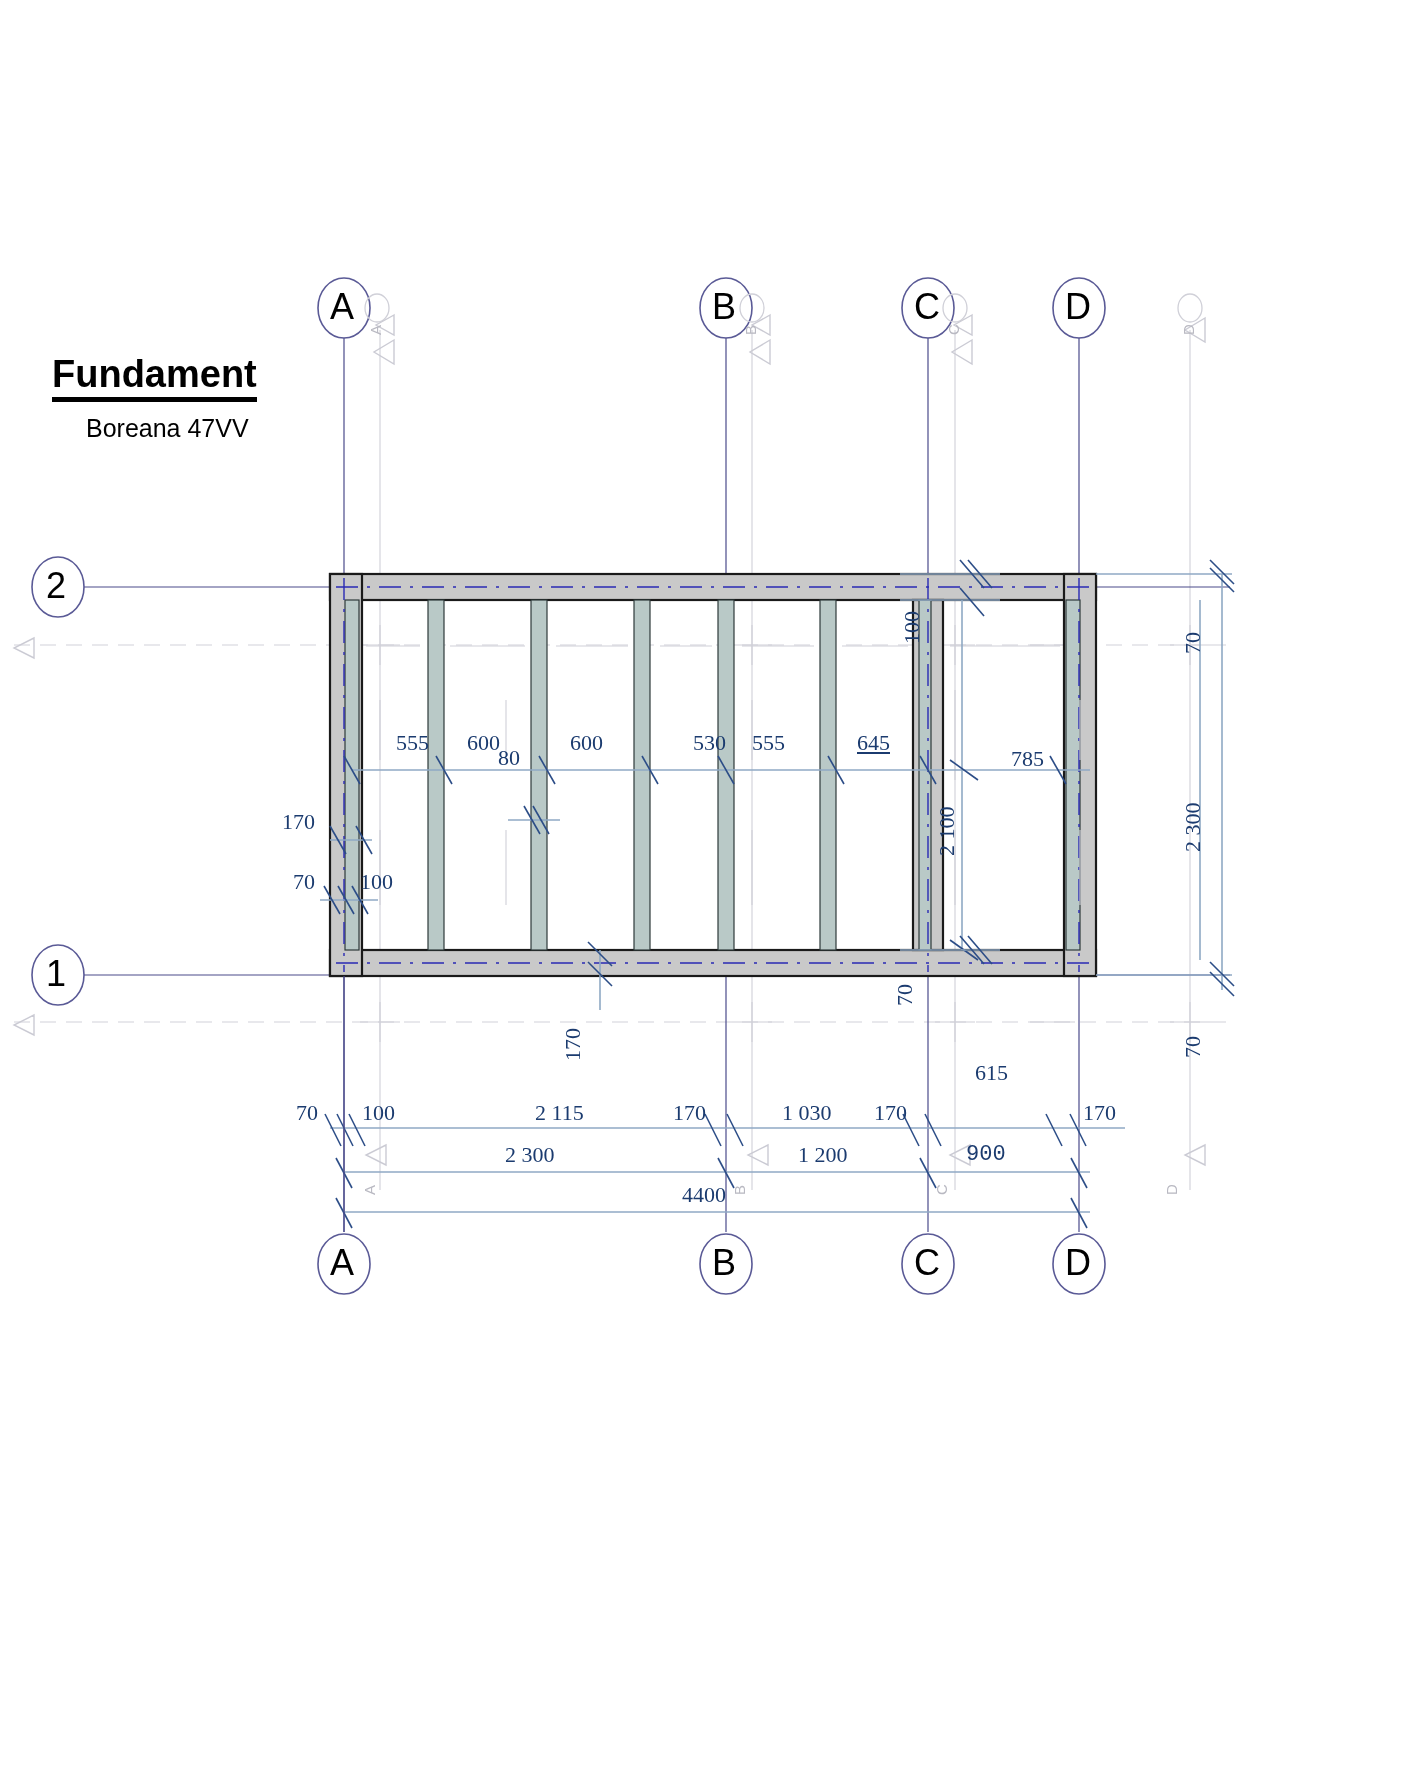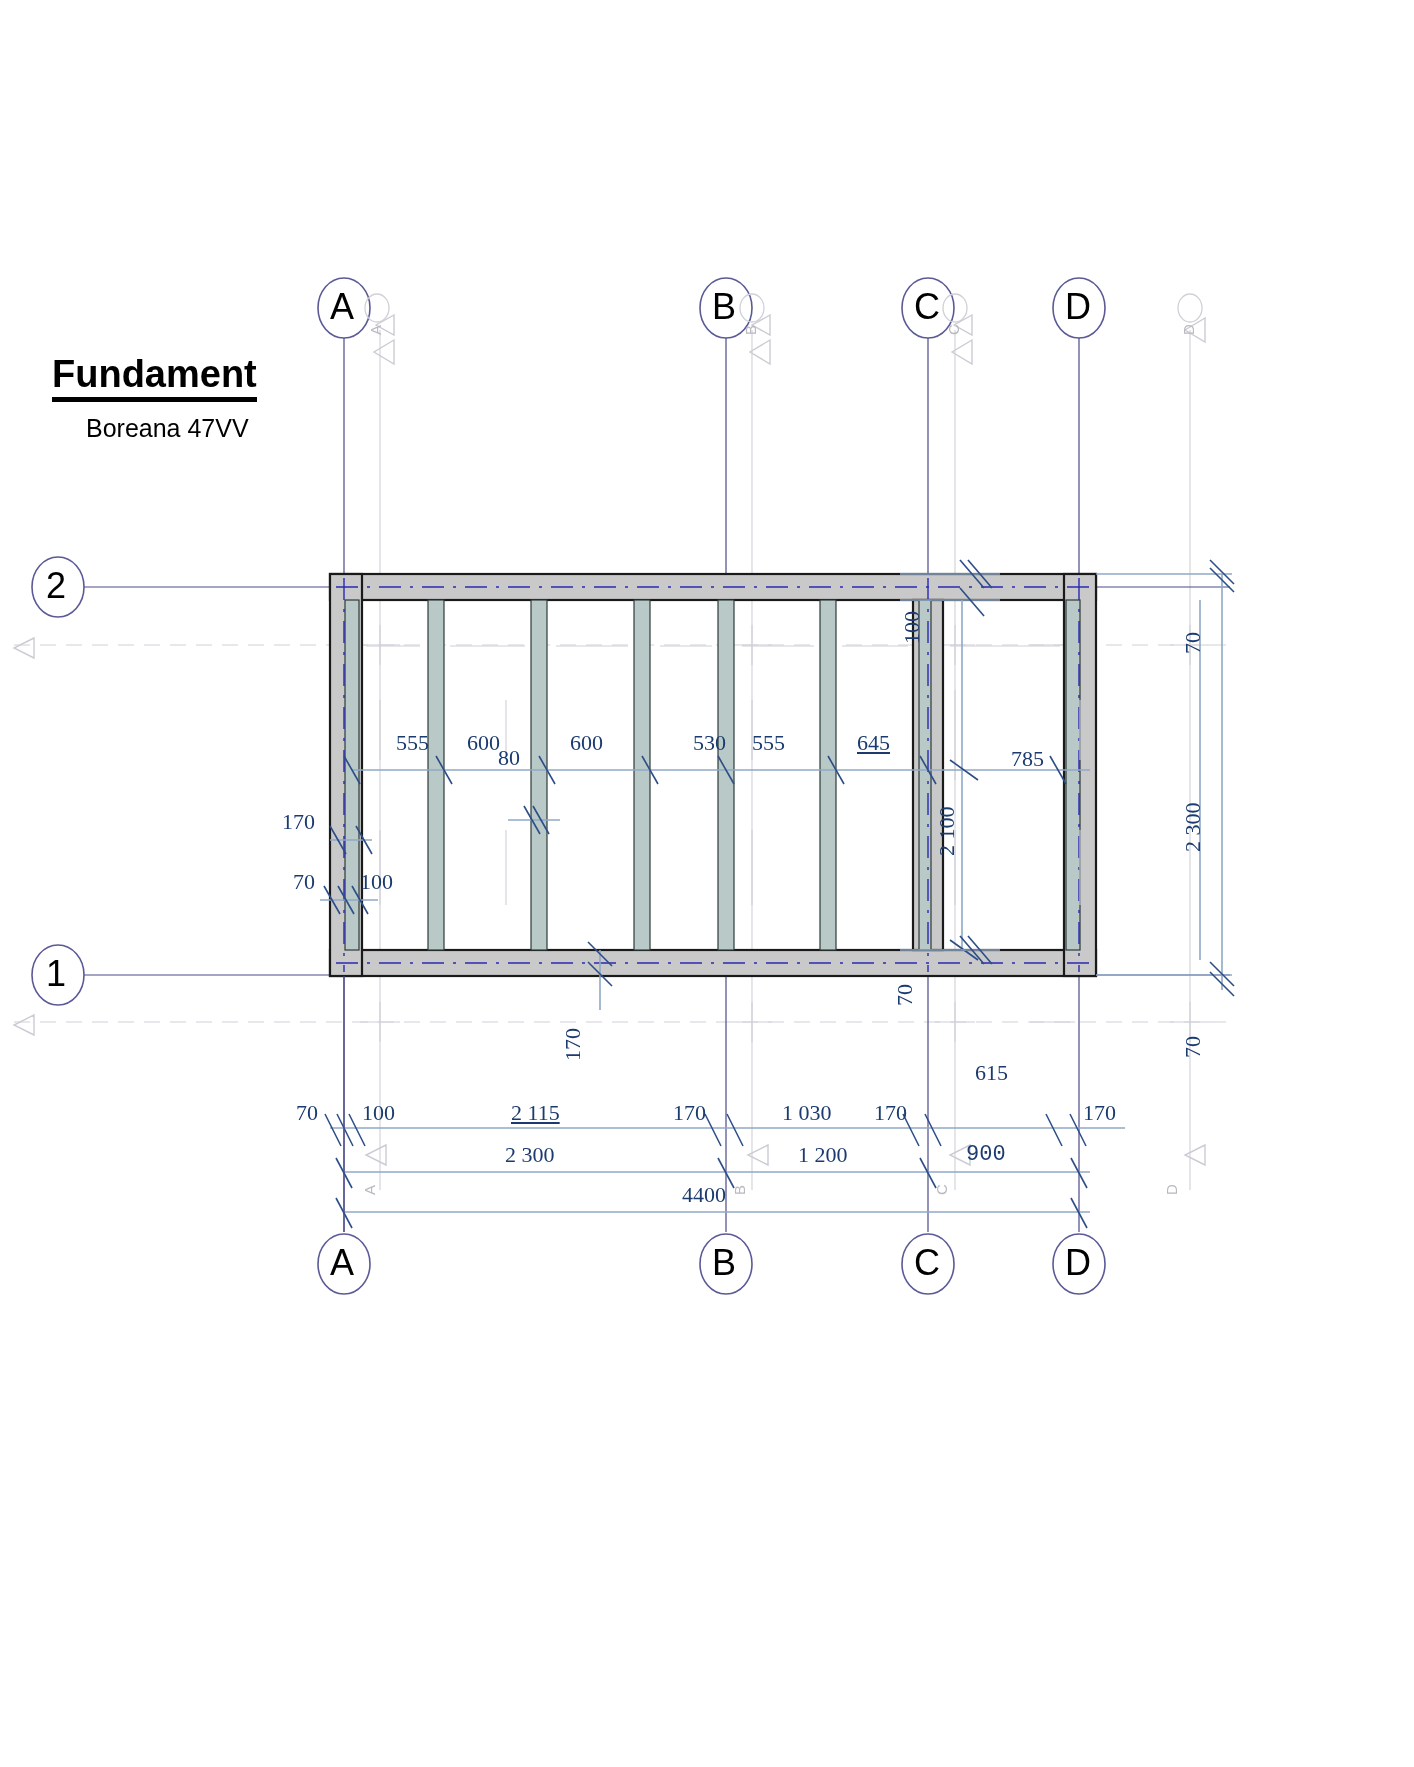--- a/index.html
+++ b/index.html
@@ -339,21 +339,21 @@
   <div class="dimtxt vert" style="left:960px;top:830px;transform:rotate(-90deg);">2 100</div>
   <div class="dimtxt vert" style="left:918px;top:980px;transform:rotate(-90deg);">70</div>
   <div class="dimtxt vert" style="left:586px;top:1035px;transform:rotate(-90deg);">170</div>
 
   <div class="dimtxt vert" style="left:1206px;top:628px;transform:rotate(-90deg);">70</div>
   <div class="dimtxt vert" style="left:1206px;top:826px;transform:rotate(-90deg);">2 300</div>
   <div class="dimtxt vert" style="left:1206px;top:1032px;transform:rotate(-90deg);">70</div>
 
   <div class="dimtxt" style="left:296px;top:1100px;">70</div>
   <div class="dimtxt" style="left:362px;top:1100px;">100</div>
-  <div class="dimtxt" style="left:511px;top:1100px;text-decoration:underline;">2 115</div>
+  <div class="dimtxt" style="left:535px;top:1100px;">2 115</div>
   <div class="dimtxt" style="left:673px;top:1100px;">170</div>
   <div class="dimtxt" style="left:782px;top:1100px;">1 030</div>
   <div class="dimtxt" style="left:874px;top:1100px;">170</div>
   <div class="dimtxt" style="left:975px;top:1060px;">615</div>
   <div class="dimtxt" style="left:1083px;top:1100px;">170</div>
 
   <div class="dimtxt" style="left:505px;top:1142px;">2 300</div>
   <div class="dimtxt" style="left:798px;top:1142px;">1 200</div>
   <div class="dimtxt" style="left:966px;top:1142px;font-family:Liberation Mono, monospace;">900</div>
 

